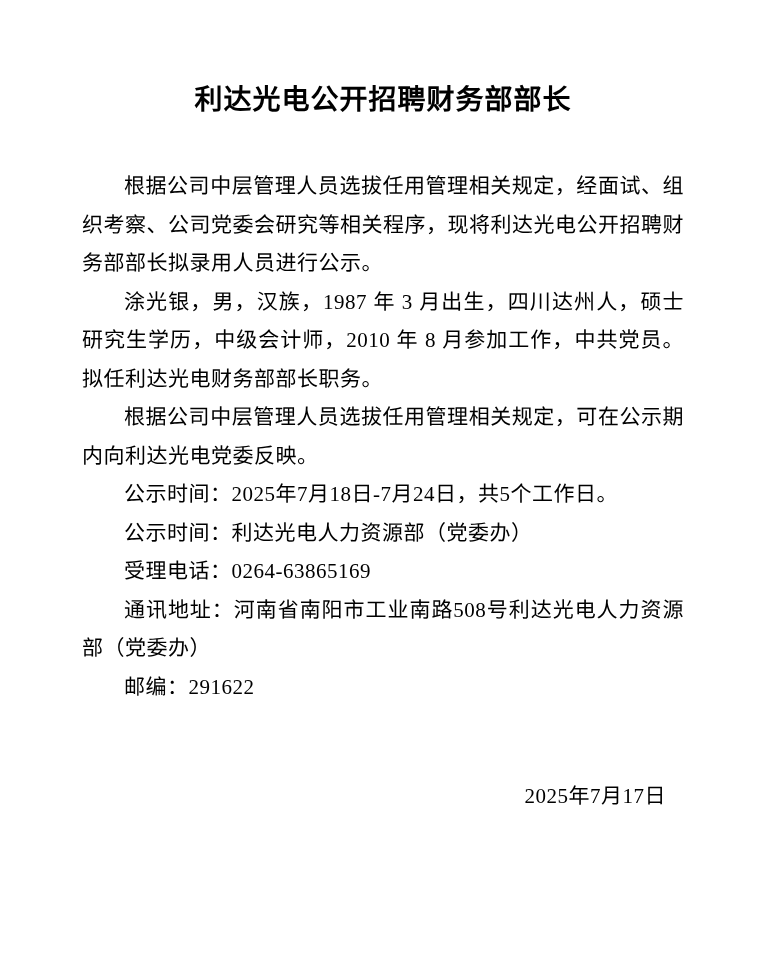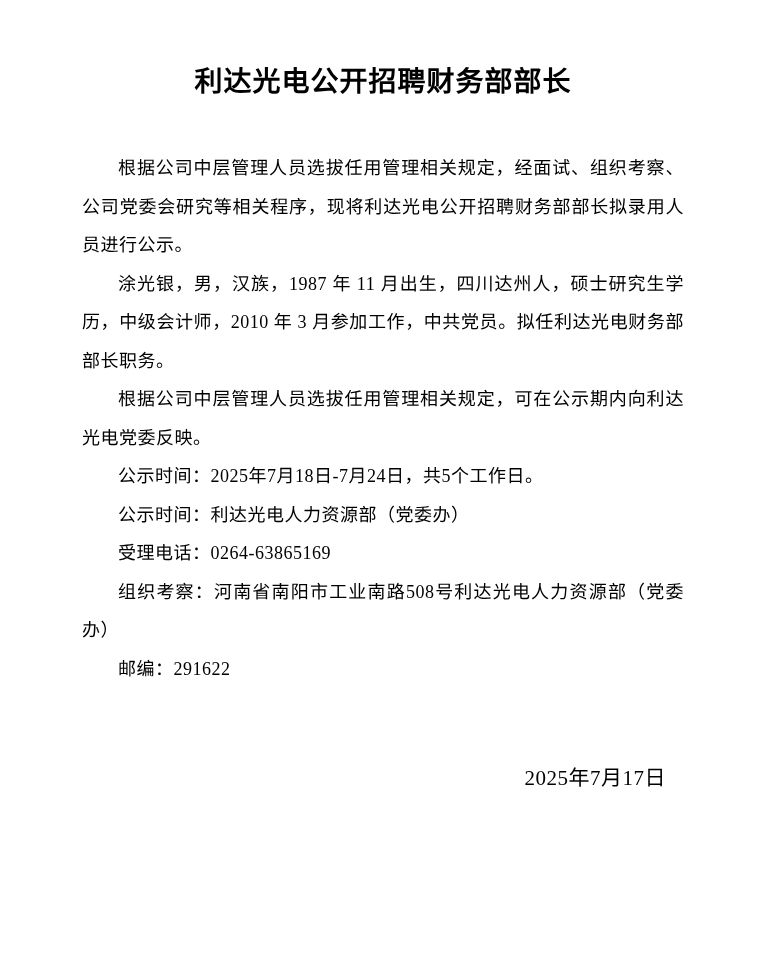--- a/index.html
+++ b/index.html
@@ -11,36 +11,36 @@
     width: 768px;
     height: 970px;
     overflow: hidden;
     color: #000000;
     font-family: "Liberation Serif", "DejaVu Serif", serif;
   }
   .doc {
     box-sizing: border-box;
     width: 768px;
     height: 970px;
-    padding: 58px 84px 0 82px;
+    padding: 76px 84px 0 82px;
   }
   .doc-title {
     margin: 0;
     text-align: center;
     font-size: 28px;
     font-weight: bold;
     line-height: 47px;
     letter-spacing: 1px;
   }
   .doc-title .t-line {
     display: block;
   }
   .doc-body {
     margin-top: 44px;
-    font-size: 18px;
+    font-size: 21px;
     line-height: 38.5px;
     text-align: justify;
     letter-spacing: 0.5px;
   }
   .doc-body p {
     margin: 0;
     text-indent: 2em;
   }
   .signature {
     margin-top: 68px;
@@ -57,26 +57,26 @@
 <body>
 
 <main class="doc">
 
   <h1 class="doc-title">
     <span class="t-line">利达光电公开招聘财务部部长</span>
   </h1>
 
   <section class="doc-body">
     <p>根据公司中层管理人员选拔任用管理相关规定，经面试、组织考察、公司党委会研究等相关程序，现将利达光电公开招聘财务部部长拟录用人员进行公示。</p>
-    <p>涂光银，男，汉族，1987 年 11 月出生，四川达州人，硕士研究生学历，中级会计师，2010 年 3 月参加工作，中共党员。拟任利达光电财务部部长职务。</p>
+    <p>涂光银，男，汉族，1987 年 3 月出生，四川达州人，硕士研究生学历，中级会计师，2010 年 8 月参加工作，中共党员。拟任利达光电财务部部长职务。</p>
     <p>根据公司中层管理人员选拔任用管理相关规定，可在公示期内向利达光电党委反映。</p>
     <p>公示时间：2025年7月18日-7月24日，共5个工作日。</p>
     <p>公示时间：利达光电人力资源部（党委办）</p>
     <p>受理电话：0264-63865169</p>
-    <p>组织考察：河南省南阳市工业南路508号利达光电人力资源部（党委办）</p>
+    <p>通讯地址：河南省南阳市工业南路508号利达光电人力资源部（党委办）</p>
     <p>邮编：291622</p>
   </section>
 
   <footer class="signature">
     <div>2025年7月17日</div>
   </footer>
 
 </main>
 
 </body></html>

